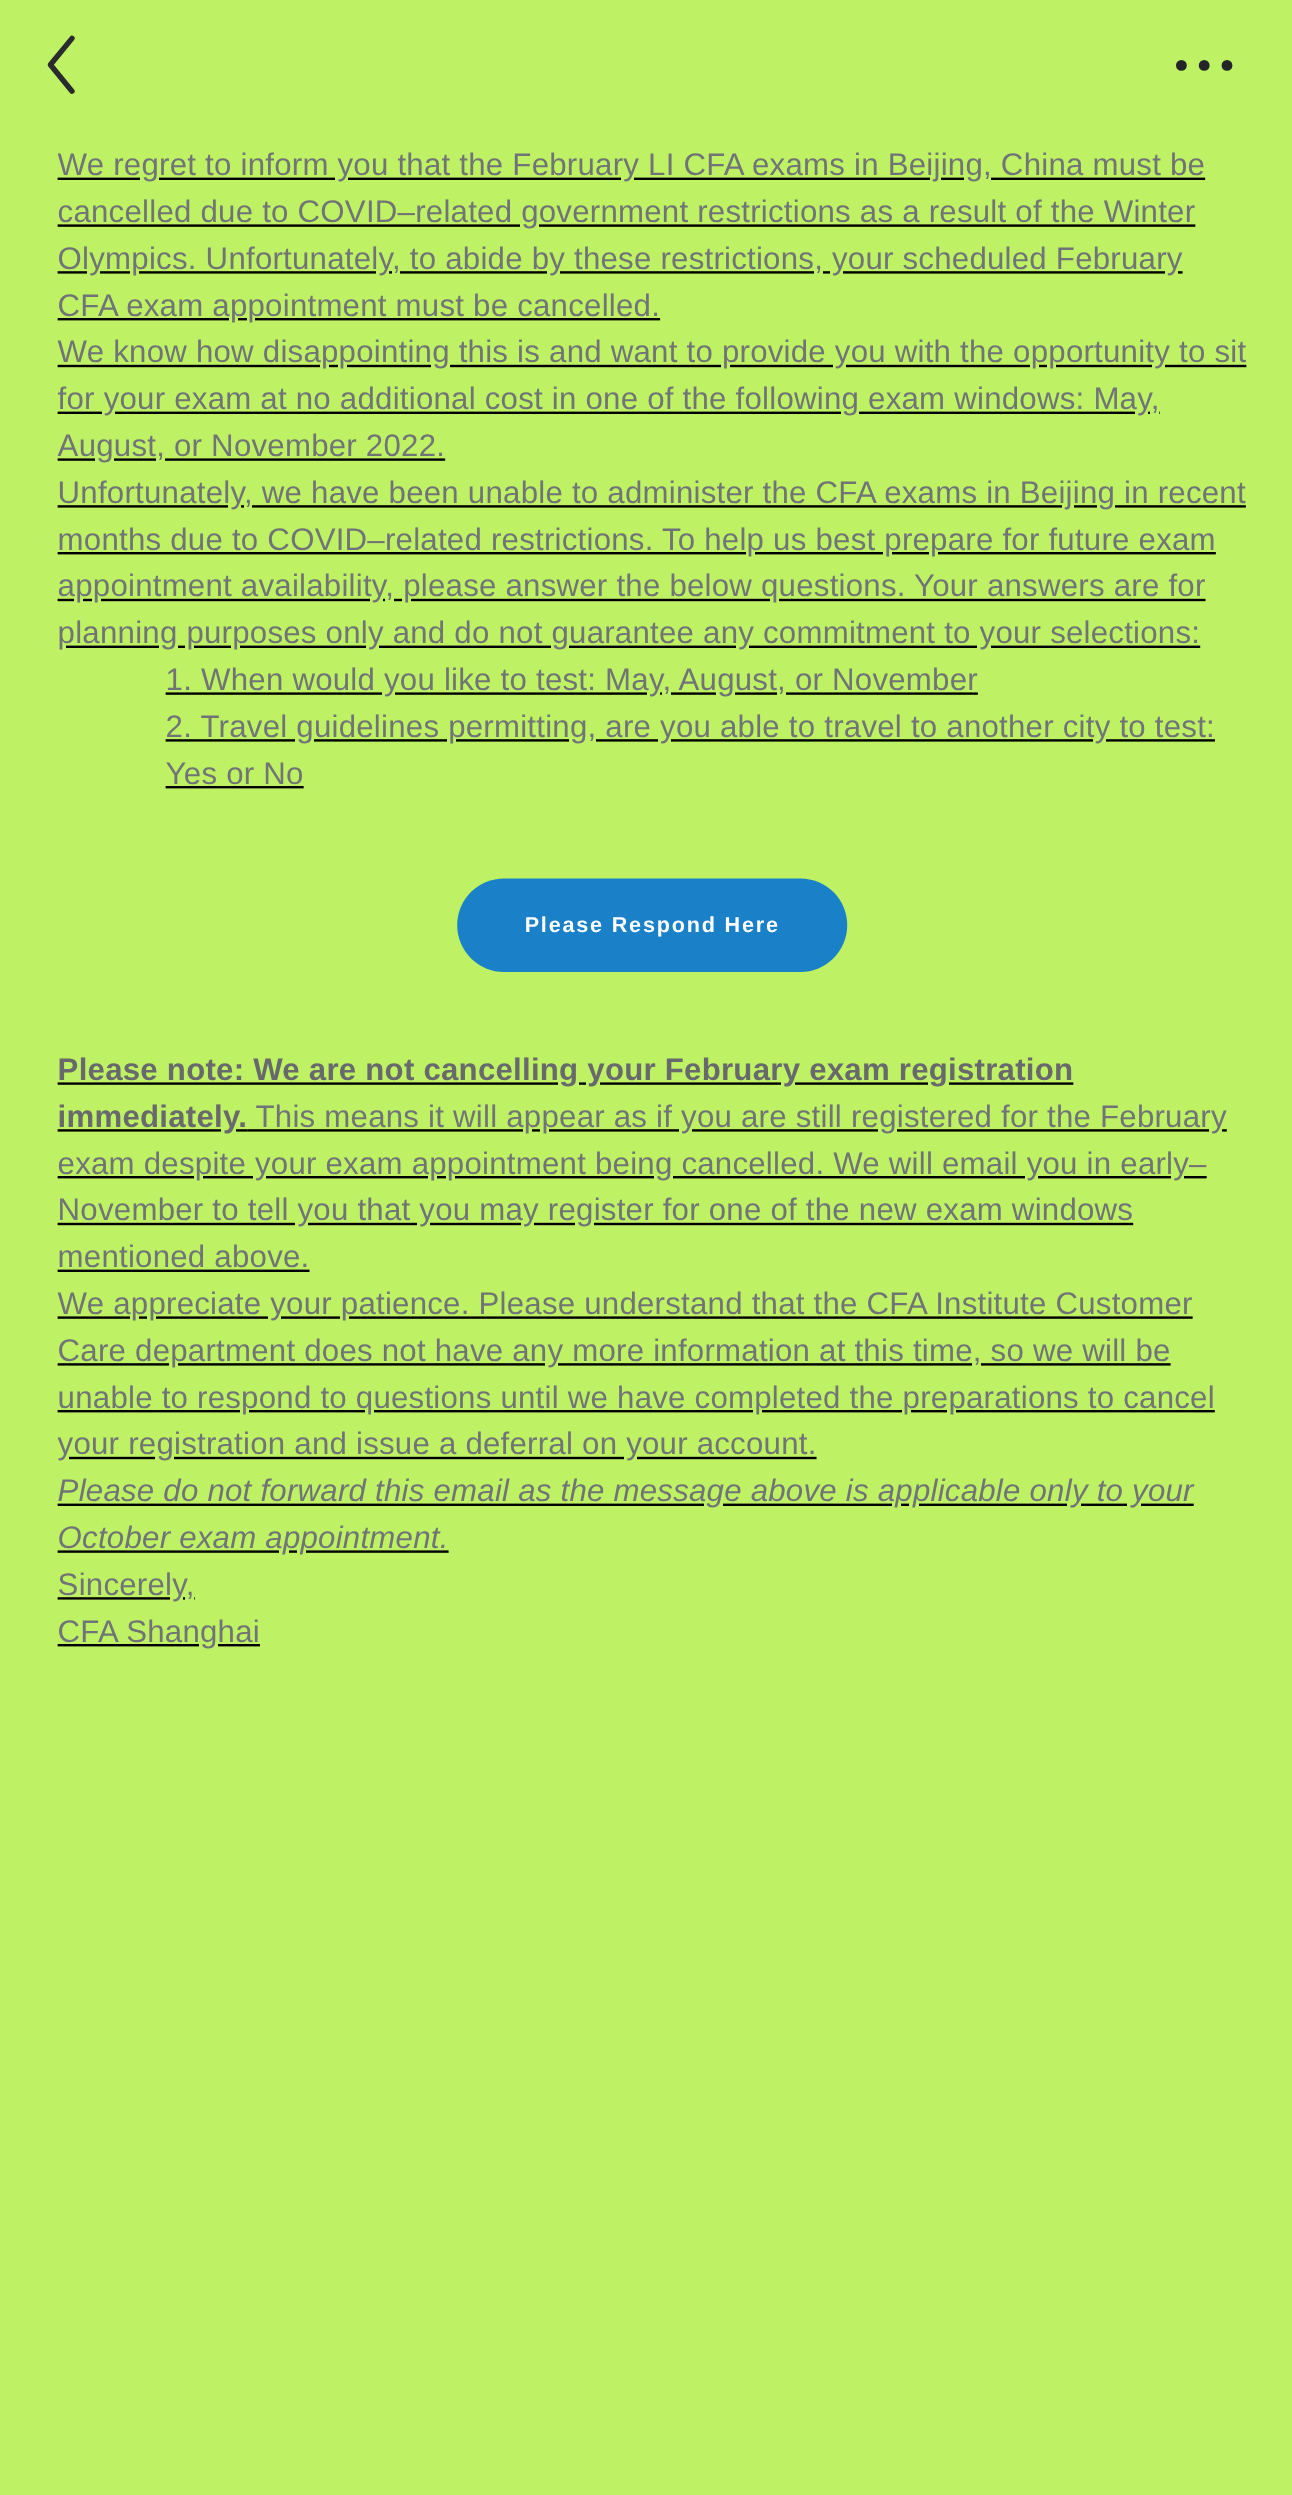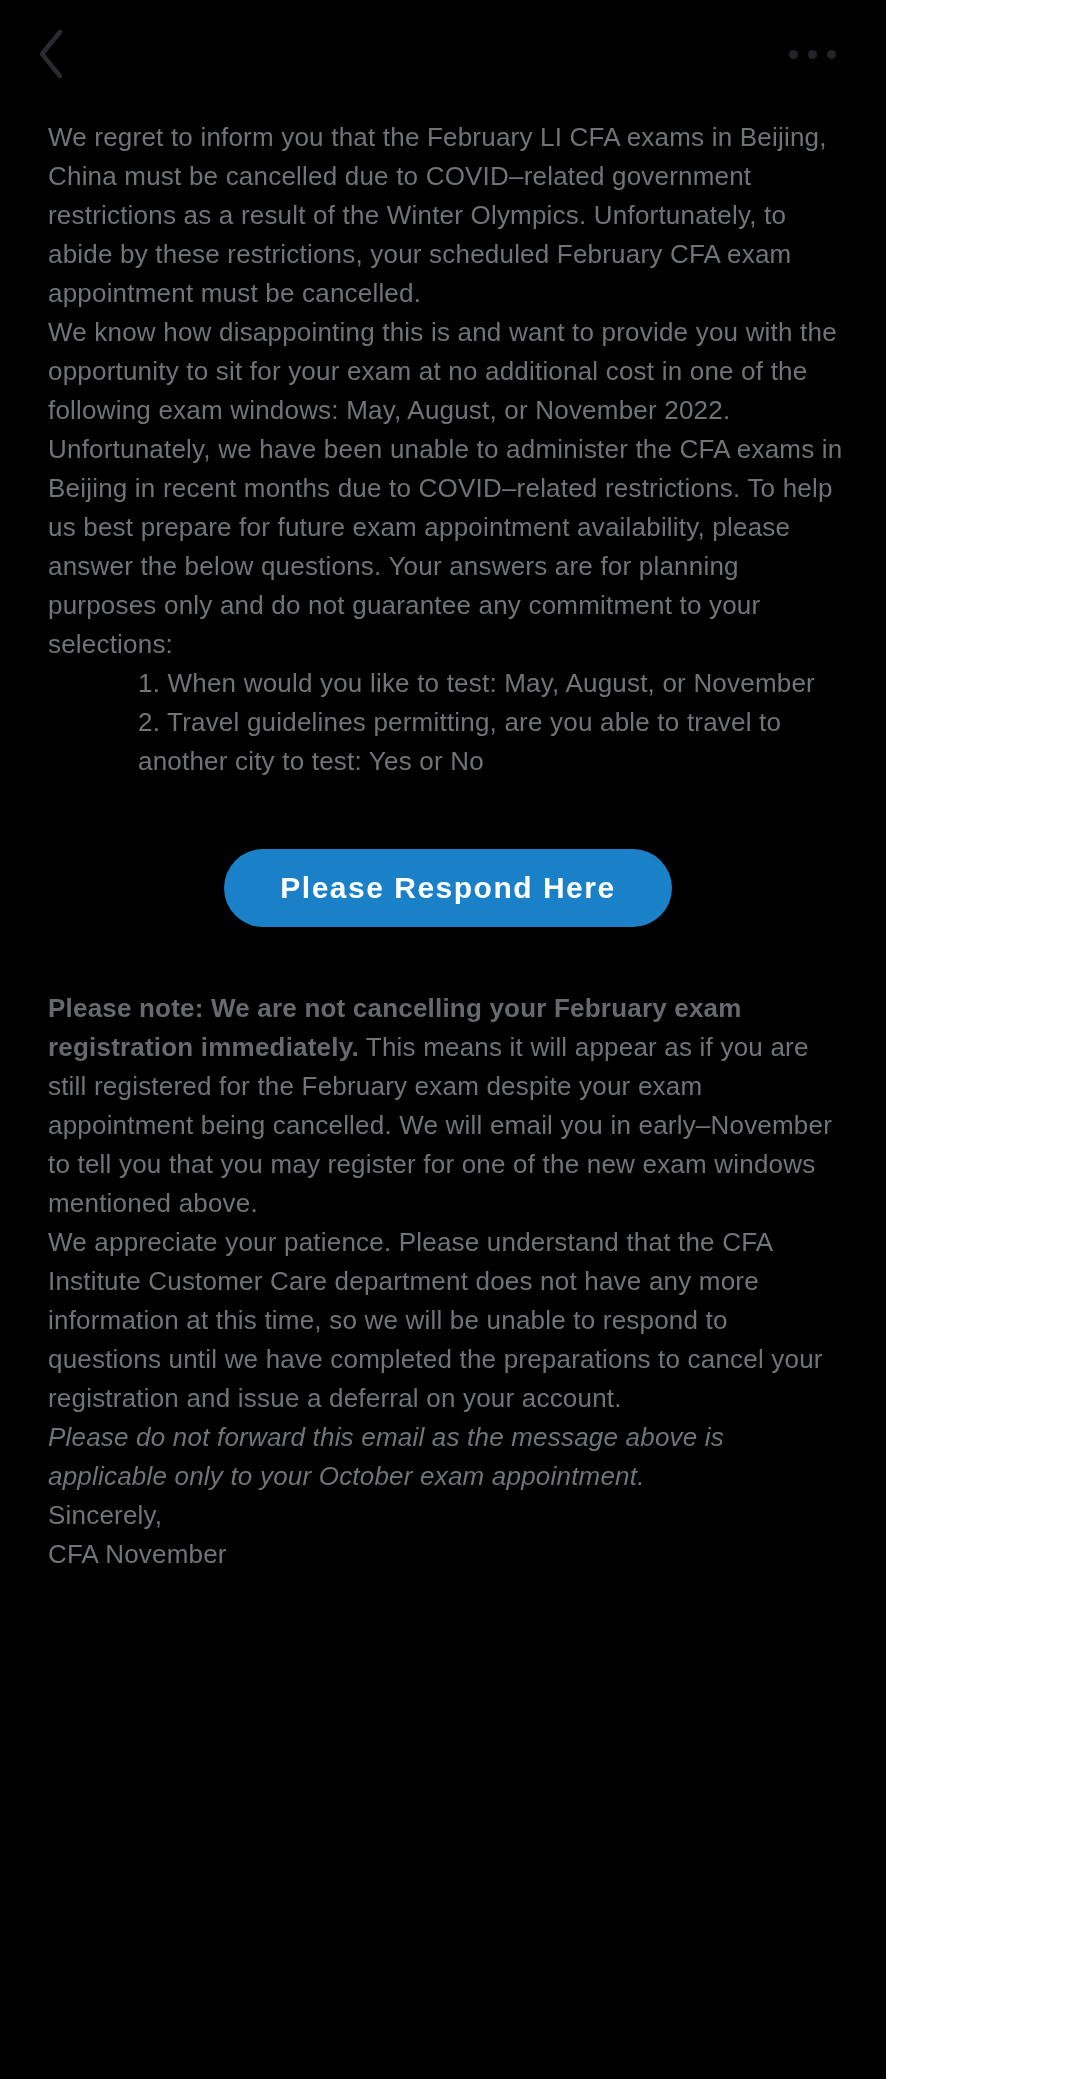--- a/index.html
+++ b/index.html
@@ -1,24 +1,25 @@
 <!DOCTYPE html>
 <html><head>
 <meta charset="utf-8">
 <style>
   html, body { margin: 0; padding: 0; background: #ffffff; }
   body { font-family: "Liberation Sans", "DejaVu Sans", sans-serif; }
 
   .screen {
     position: relative;
-    width: 886px;
+    width: 1077px;
     min-height: 2079px;
-    background: #000000;
+    background: #bef264;
     box-sizing: border-box;
     overflow: hidden;
+    text-decoration: underline;
   }
 
   
   .topbar {
     height: 108px;
     display: flex;
     align-items: center;
     justify-content: space-between;
     padding: 0 44px 0 30px;
     box-sizing: border-box;
@@ -70,21 +71,21 @@
   }
   .respond-btn {
     display: inline-block;
     background: #1a81c9;
     color: #ffffff;
     border: none;
     border-radius: 40px;
     height: 78px;
     padding: 16px 56px;
     font-family: "Liberation Sans", "DejaVu Sans", sans-serif;
-    font-size: 30px;
+    font-size: 18px;
     font-weight: bold;
     letter-spacing: 1.5px;
     cursor: pointer;
   }
 
   .mb-note   { margin-bottom: 37px; }
   .mb-twice  { margin-bottom: 36px; }
   .mb-pat    { margin-bottom: 33px; }
   .mb-disc   { margin-bottom: 62px; }
 
@@ -130,16 +131,16 @@
     </div>
 
     <p class="mb-note"><strong>Please note: We are not cancelling your February exam registration immediately.</strong><span> This means it will appear as if you are still registered for the February exam despite your exam appointment being cancelled. We will email you in early–November to tell you that you may register for one of the new exam windows mentioned above.</span></p>
 
 
     <p class="mb-pat">We appreciate your patience. Please understand that the CFA Institute Customer Care department does not have any more information at this time, so we will be unable to respond to questions until we have completed the preparations to cancel your registration and issue a deferral on your account.</p>
 
     <p class="italic mb-disc">Please do not forward this email as the message above is applicable only to your October exam appointment.</p>
 
     <p class="sig">Sincerely,</p>
-    <p class="sig">CFA November</p>
+    <p class="sig">CFA Shanghai</p>
 
   </main>
 </div>
 
 </body></html>

